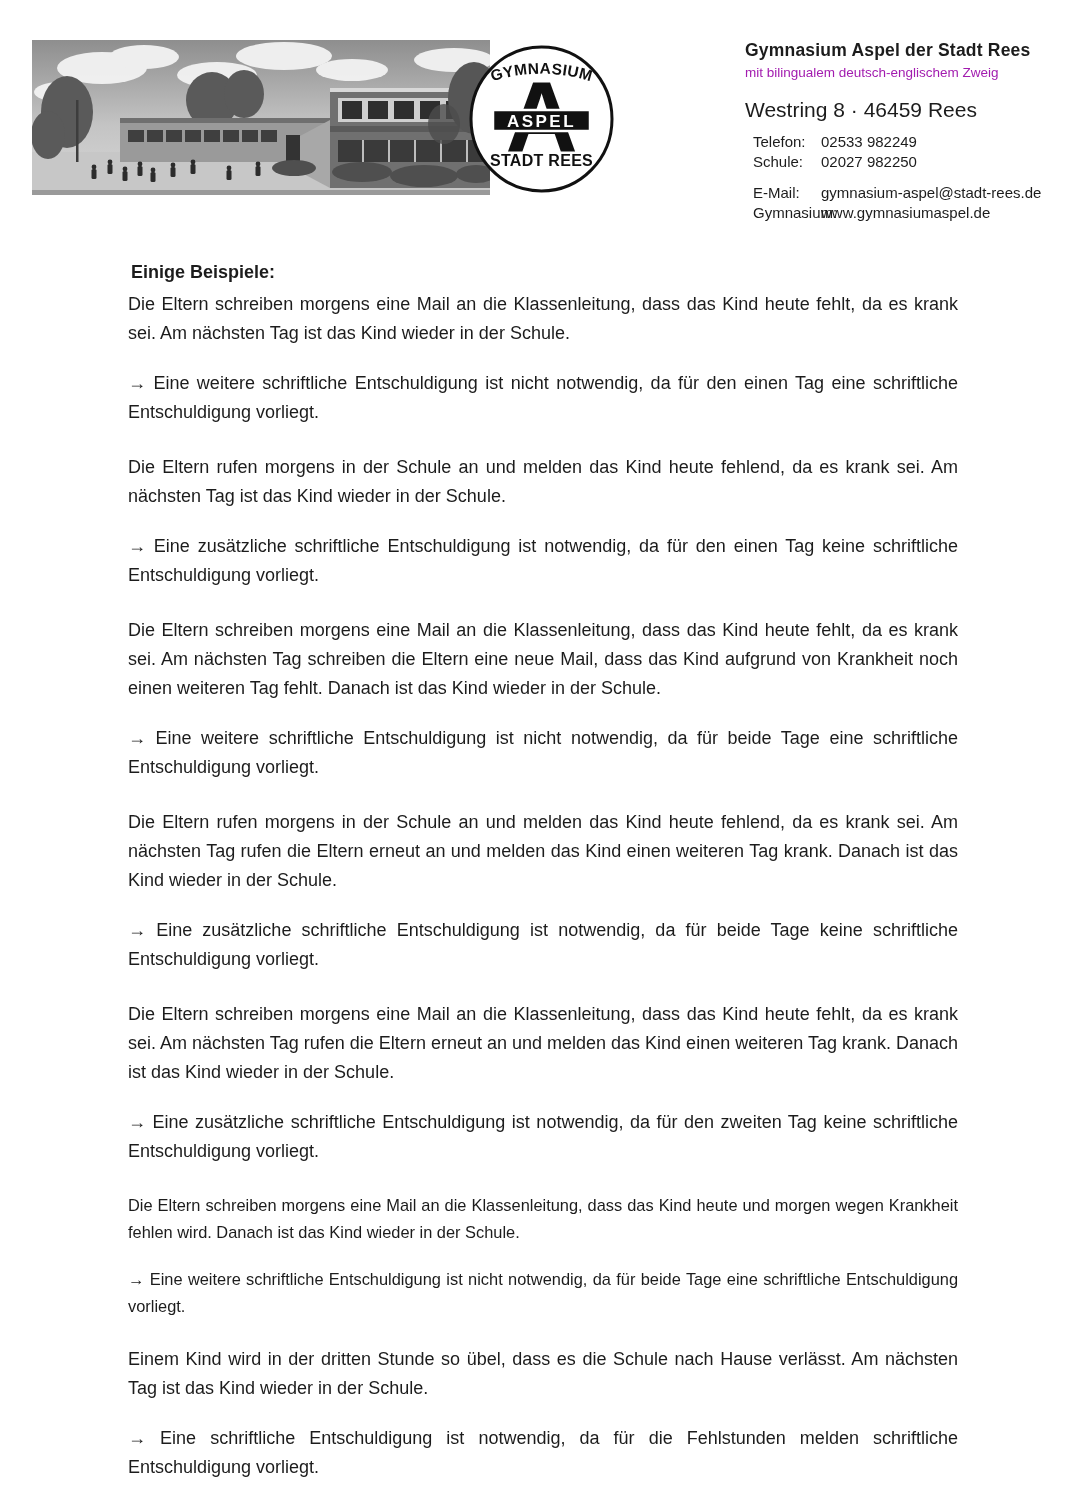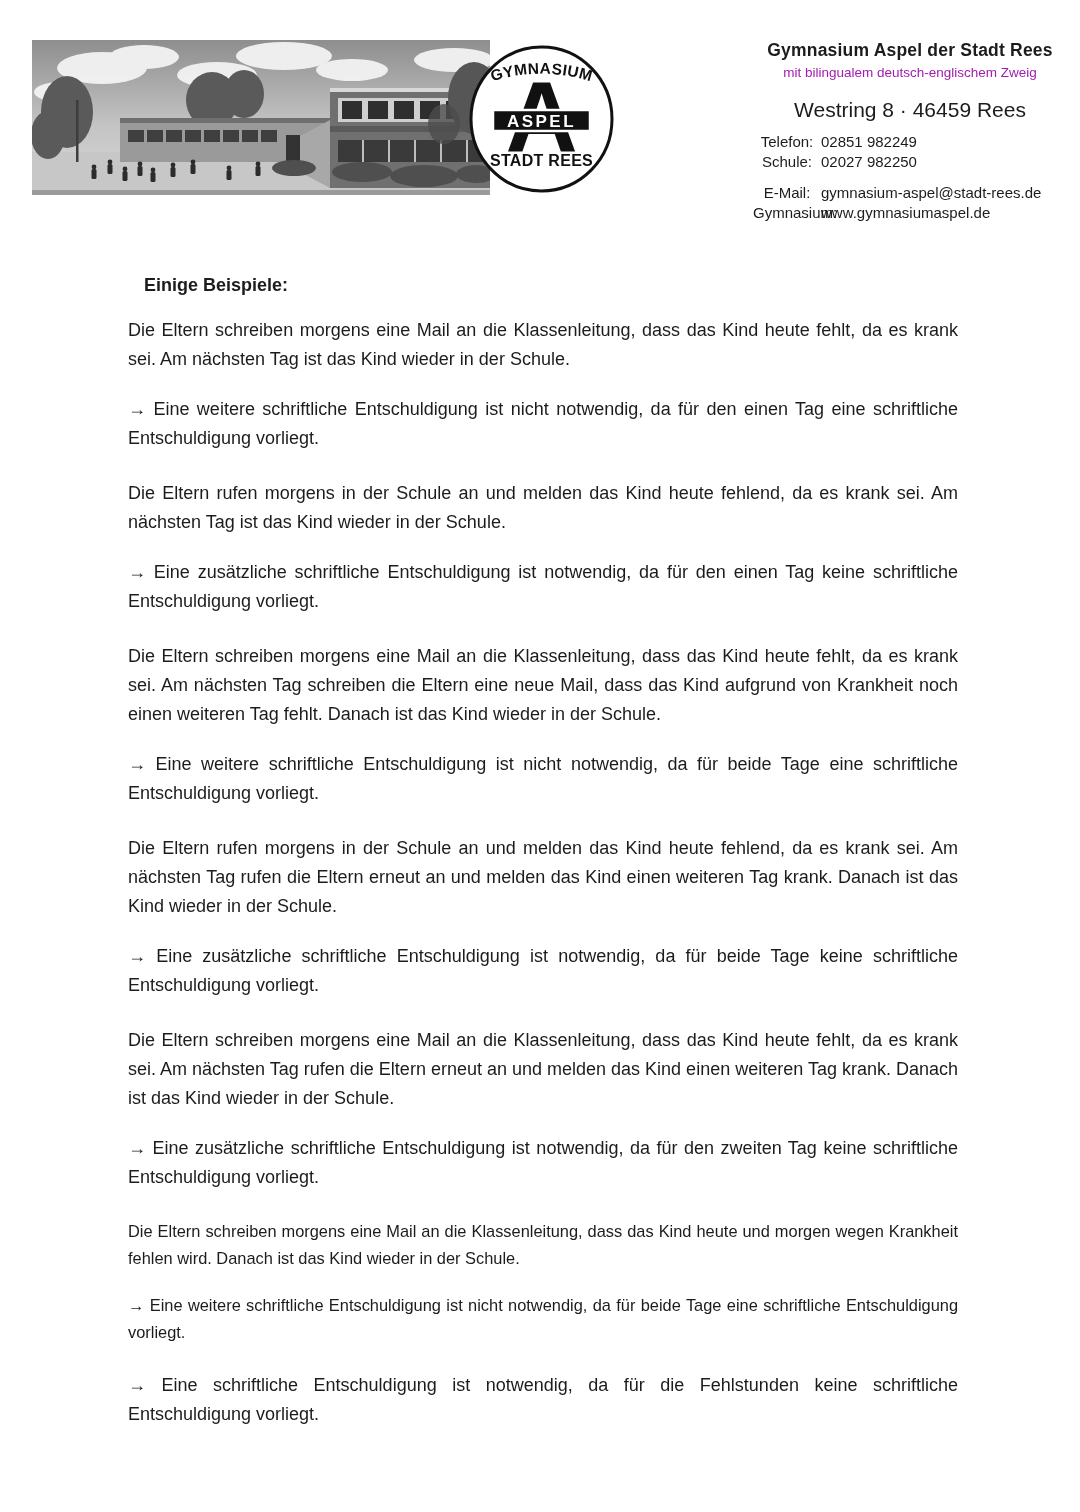--- a/index.html
+++ b/index.html
@@ -6,31 +6,31 @@
   html,body{margin:0;padding:0;background:#ffffff;}
   .page{
     position:relative;width:1080px;height:1512px;background:#ffffff;
     font-family:"Liberation Sans",sans-serif;color:#1c1c1c;overflow:hidden;
   }
   
   .photo{position:absolute;left:32px;top:40px;width:458px;height:155px;}
   .photo svg{display:block;width:100%;height:100%;}
   .logo{position:absolute;left:468px;top:44px;width:147px;height:150px;}
   .logo svg{display:block;width:100%;height:100%;font-family:"Liberation Sans",sans-serif;}
-  .contact{position:absolute;left:745px;top:40px;width:330px;line-height:1.25;text-align:center;}
+  .contact{position:absolute;left:745px;top:40px;width:330px;line-height:1.25;}
   .contact .name{font-size:17.5px;font-weight:bold;letter-spacing:.2px;}
   .contact .subtitle{font-size:13.5px;margin-top:3px;color:#a21caf;}
   .contact .address{font-size:21px;margin-top:15px;}
   .contact .rows{margin-top:9px;font-size:15px;margin-left:8px;}
   .contact .row{display:flex;line-height:19.5px;}
   .contact .row .lbl{width:68px;flex:none;}
   .contact .row:nth-child(3){margin-top:12px;}
   
   main{position:absolute;left:128px;top:255px;width:830px;}
-  .heading{font-size:18px;font-weight:bold;line-height:29px;margin:16px;}
+  .heading{font-size:18px;font-weight:bold;line-height:29px;margin:3px;}
   .para{margin-top:26px;}
   .para:first-child{margin-top:0;}
   .para p{margin:0;font-size:18px;line-height:29px;text-align:justify;}
   .para p.arrow-text{margin-top:21px;}
   .para.small p{font-size:16.4px;line-height:26.5px;}
 </style>
 </head>
 <body>
 
 <div class="page">
@@ -139,21 +139,21 @@
       </svg>
     </div>
 
     <div class="contact">
       <div class="name">Gymnasium Aspel der Stadt Rees</div>
       <div class="subtitle">mit bilingualem deutsch-englischem Zweig</div>
       <div class="address">Westring 8 · 46459 Rees</div>
       <div class="rows" id="contact-rows">
   <div class="row">
     <span class="lbl">Telefon:</span>
-    <span class="val">02851 982249</span>
+    <span class="val">02533 982249</span>
   </div>
 
   <div class="row">
     <span class="lbl">Schule:</span>
     <span class="val">02027 982250</span>
   </div>
 
   <div class="row">
     <span class="lbl">E-Mail:</span>
     <span class="val">gymnasium-aspel@stadt-rees.de</span>
@@ -194,18 +194,19 @@
     <p class="body-text">Die Eltern schreiben morgens eine Mail an die Klassenleitung, dass das Kind heute fehlt, da es krank sei. Am nächsten Tag rufen die Eltern erneut an und melden das Kind einen weiteren Tag krank. Danach ist das Kind wieder in der Schule.</p>
     <p class="arrow-text">→ Eine zusätzliche schriftliche Entschuldigung ist notwendig, da für den zweiten Tag keine schriftliche Entschuldigung vorliegt.</p>
   </section>
 
   <section class="para small">
     <p class="body-text">Die Eltern schreiben morgens eine Mail an die Klassenleitung, dass das Kind heute und morgen wegen Krankheit fehlen wird. Danach ist das Kind wieder in der Schule.</p>
     <p class="arrow-text">→ Eine weitere schriftliche Entschuldigung ist nicht notwendig, da für beide Tage eine schriftliche Entschuldigung vorliegt.</p>
   </section>
 
   <section class="para">
-    <p class="arrow-text">→ Eine schriftliche Entschuldigung ist notwendig, da für die Fehlstunden keine schriftliche Entschuldigung vorliegt.</p>
+    <p class="body-text">Einem Kind wird in der dritten Stunde so übel, dass es die Schule nach Hause verlässt. Am nächsten Tag ist das Kind wieder in der Schule.</p>
+    <p class="arrow-text">→ Eine schriftliche Entschuldigung ist notwendig, da für die Fehlstunden melden schriftliche Entschuldigung vorliegt.</p>
   </section>
 </div>
   </main>
 
 </div>
 
 </body></html>

